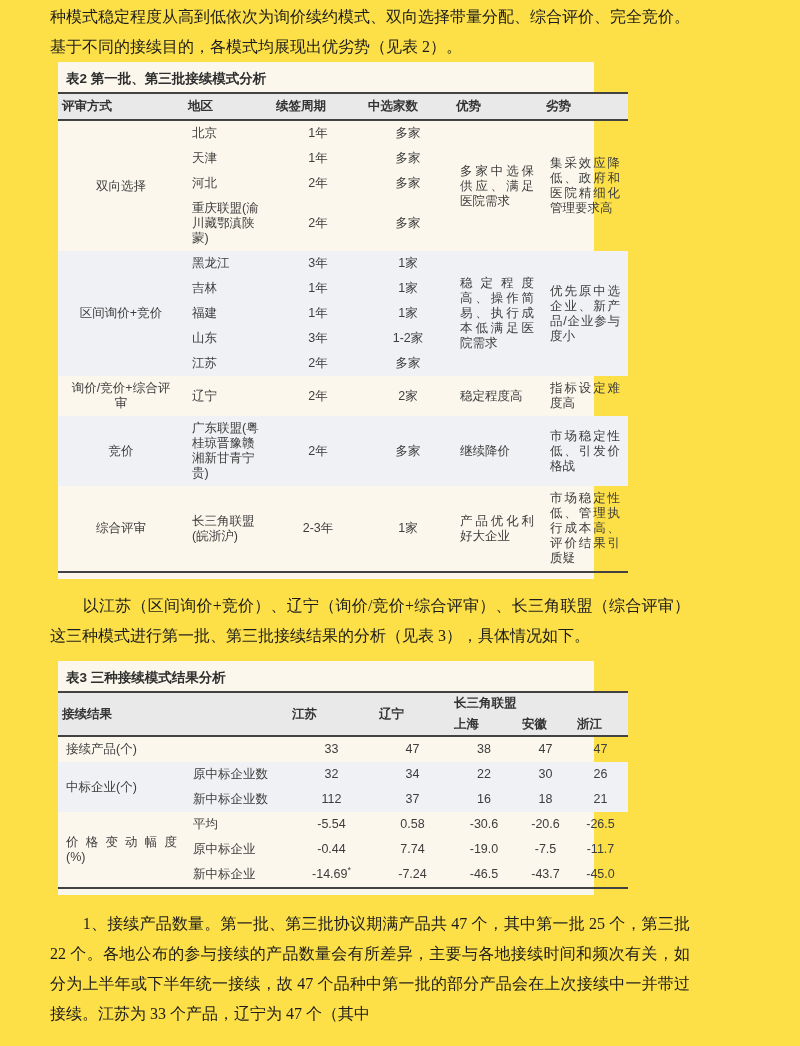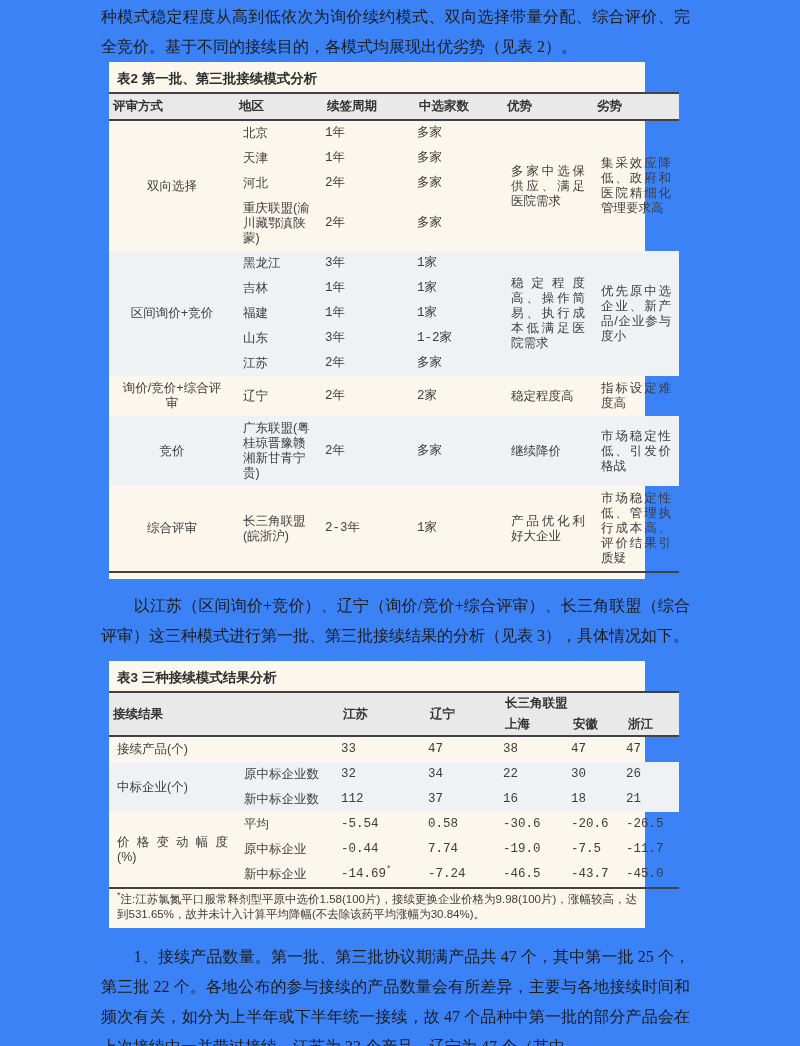--- a/index.html
+++ b/index.html
@@ -1,33 +1,33 @@
 <!DOCTYPE html>
 <html><head>
 <meta charset="utf-8">
 <style>
   html,body{margin:0;padding:0;background:#ffffff;}
-  .page{width:800px;height:1046px;background:#3b82f6;overflow:hidden;box-sizing:border-box;
-        padding:2px 110px 0 101px;position:relative;}
+  .page{width:800px;height:1046px;background:#fde047;overflow:hidden;box-sizing:border-box;
+        padding:2px 110px 0 50px;position:relative;}
   .body-text{font-family:"Liberation Serif","DejaVu Serif",serif;font-size:16px;line-height:30px;
         color:#1c1c1c;text-align:justify;margin:0;}
   .indent{text-indent:2.05em;}
   .gap12{margin-top:12px;} .gap14{margin-top:14px;} .gap10{margin-top:10px;}
   .panel{margin-left:8px;width:536px;background:#fbf7ec;padding:6px 0 6px 0;box-sizing:border-box;}
   .panel-title{margin:2px 0 5px 8px;font-family:"Liberation Sans","DejaVu Sans",sans-serif;
         font-size:13.5px;font-weight:bold;color:#2e2e2e;line-height:17px;}
   table{border-collapse:collapse;table-layout:fixed;width:570px;
         font-family:"Liberation Sans","DejaVu Sans",sans-serif;font-size:12.5px;line-height:15px;color:#3d3d3d;}
   thead{border-top:2px solid #424242;border-bottom:2px solid #424242;}
   th{background:#e9e9e9;font-weight:bold;padding:5px 4px;text-align:left;color:#333333;}
   .t3 th{padding:3px 4px;}
   td{padding:5px 8px;vertical-align:middle;word-break:break-all;}
   tbody tr:last-child{border-bottom:2px solid #424242;}
   tr.shaded td{background:#f0f1f4;}
-  .center{text-align:left;padding-left:2px;padding-right:2px;font-family:Liberation Mono, monospace;}
+  .center{text-align:center;padding-left:2px;padding-right:2px;}
   .jtext{text-align:justify;}
   .mode{text-align:center;}
   .rlabel{text-align:left;}
   .spread{text-align-last:justify;}
   sup{font-size:9px;line-height:0;}
   .footnote{margin:3px 8px 0 8px;font-family:"Liberation Sans","DejaVu Sans",sans-serif;
         font-size:11.5px;line-height:15px;color:#3d3d3d;text-align:justify;}
 </style>
 </head>
 <body>
@@ -213,18 +213,17 @@
           <tr>
             <td>新中标企业</td>
             <td class="center">-14.69<sup>*</sup></td>
             <td class="center">-7.24</td>
             <td class="center">-46.5</td>
             <td class="center">-43.7</td>
             <td class="center">-45.0</td>
           </tr>
         </tbody>
     </table>
-    <div class="footnote"><sup>*</sup><span>注:江苏氯氮平口服常释剂型平原中选价1.58(100片)，接续更换企业价格为9.98(100片)，涨幅较高，达到531.65%，故并未计入计算平均降幅(不去除该药平均涨幅为30.84%)。</span></div>
   </section>
 
   <p class="body-text indent gap14">1、接续产品数量。第一批、第三批协议期满产品共 47 个，其中第一批 25 个，第三批 22 个。各地公布的参与接续的产品数量会有所差异，主要与各地接续时间和频次有关，如分为上半年或下半年统一接续，故 47 个品种中第一批的部分产品会在上次接续中一并带过接续。江苏为 33 个产品，辽宁为 47 个（其中</p>
 
 </div>
 
 </body></html>

